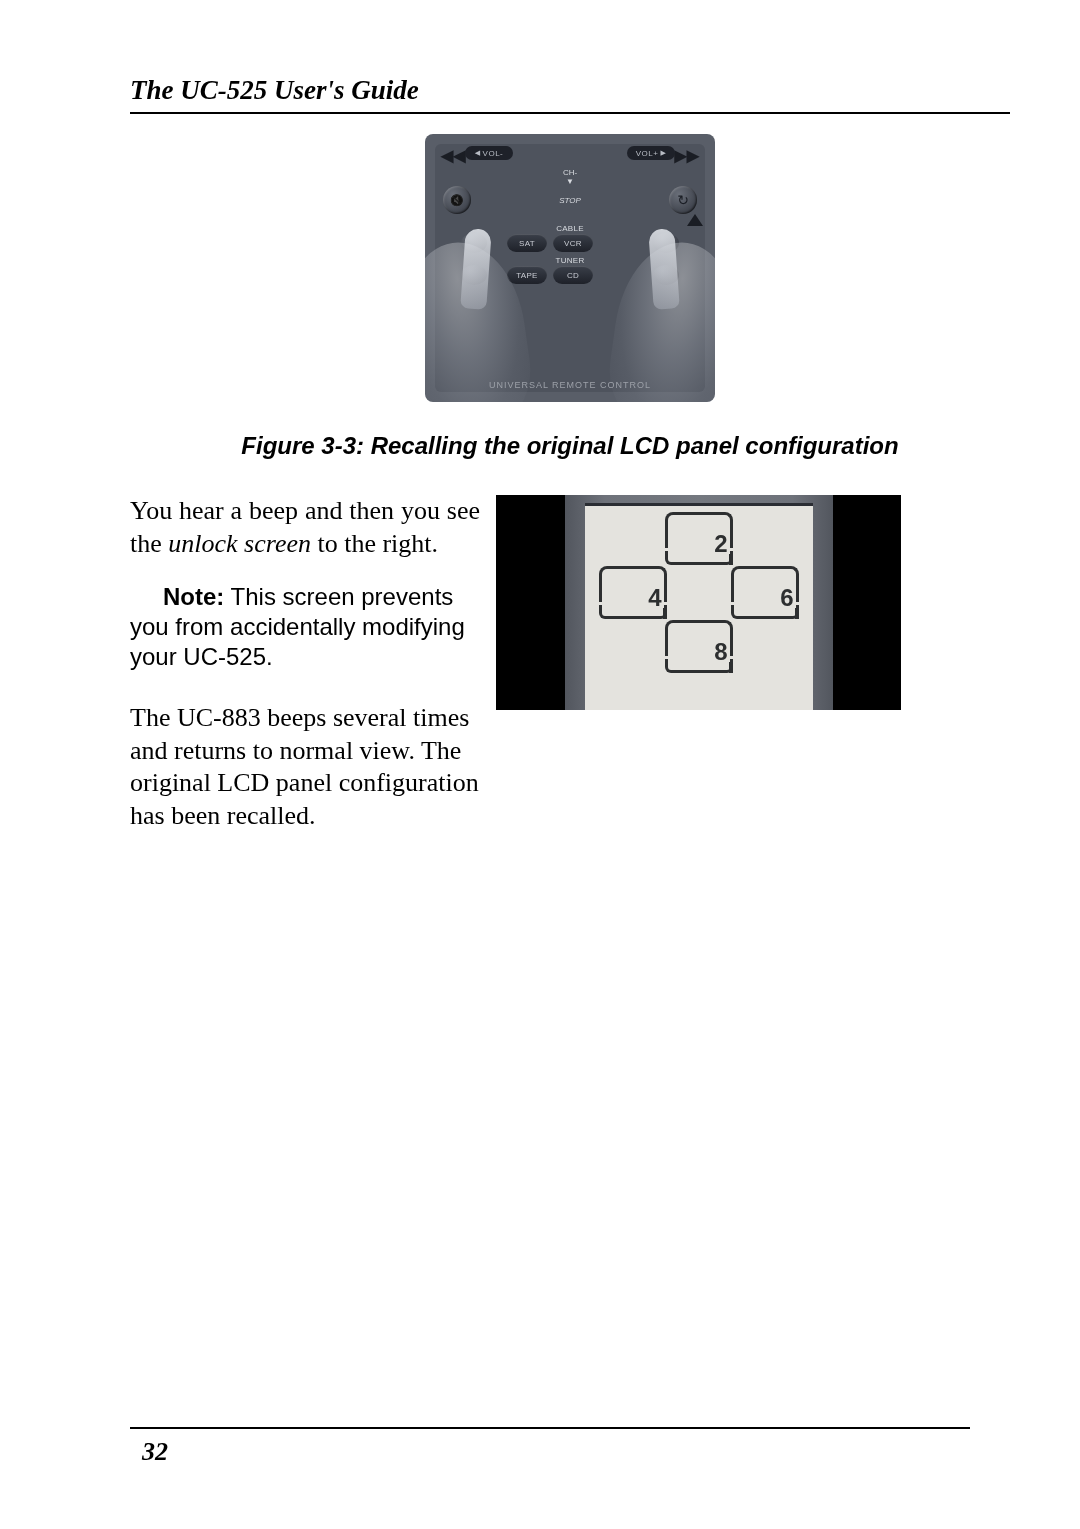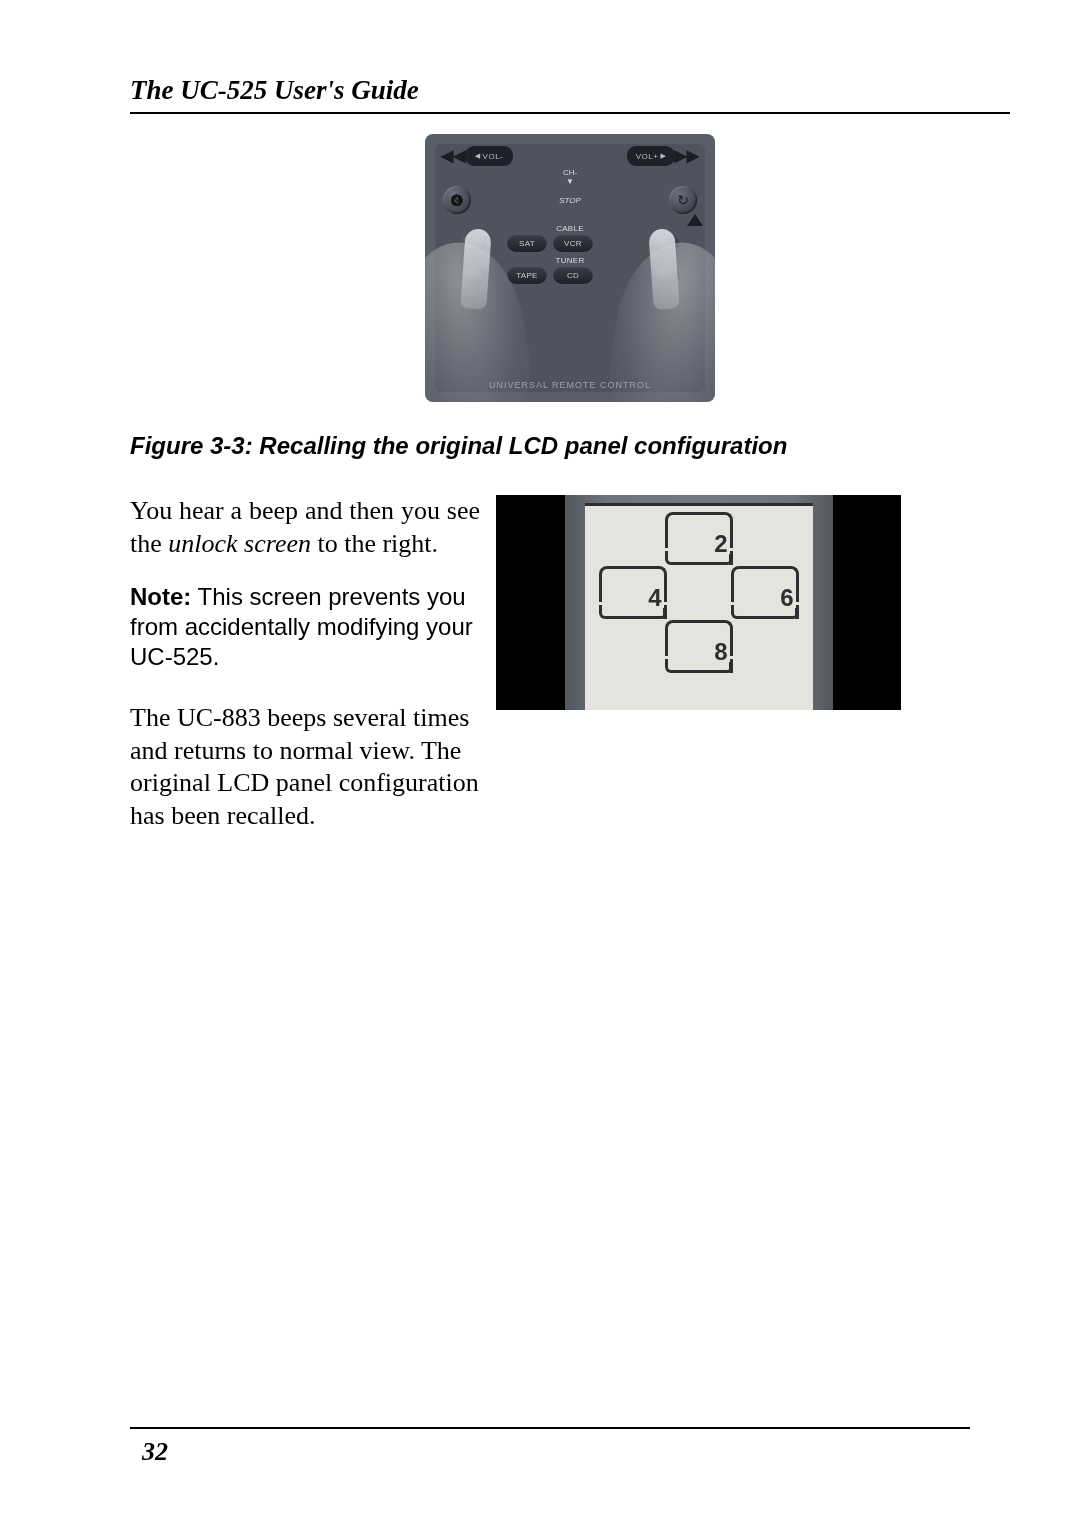--- a/index.html
+++ b/index.html
@@ -52,21 +52,21 @@
       top: 12px;
       color: #1a1d24;
       font-size: 16px;
       font-weight: bold;
     }
     .rewind-icon { left: 16px; }
     .ff-icon { right: 16px; }
     .vol-pill {
       position: absolute;
       top: 12px;
-      height: 20px;
+      height: 14px;
       width: 48px;
       background: #1e2129;
       border-radius: 9px;
       color: #b8bcc4;
       font-size: 8px;
       display: flex;
       align-items: center;
       justify-content: center;
       font-family: Arial, sans-serif;
       letter-spacing: 0.5px;
@@ -209,20 +209,21 @@
       bottom: 12px;
       left: 50%;
       transform: translateX(-50%);
       color: #9ca0a8;
       font-size: 9px;
       font-family: Arial, sans-serif;
       letter-spacing: 1px;
       white-space: nowrap;
     }
     .figure-caption {
+      text-align: center;
       font-style: italic;
       font-weight: bold;
       font-size: 24px;
       font-family: Arial, sans-serif;
       margin-bottom: 35px;
     }
     .body-row {
       display: flex;
       gap: 16px;
       align-items: flex-start;
@@ -239,20 +240,21 @@
       text-align: justify;
     }
     .note-para {
       font-family: Arial, Helvetica, sans-serif;
       font-size: 24px;
       line-height: 1.25;
       margin-bottom: 30px;
     }
     .note-bold {
       font-weight: bold;
+      margin-left: 33px;
     }
     .italic {
       font-style: italic;
     }
     .lcd-figure {
       flex: 1;
       display: flex;
       justify-content: flex-start;
     }
     .lcd-wrap {

